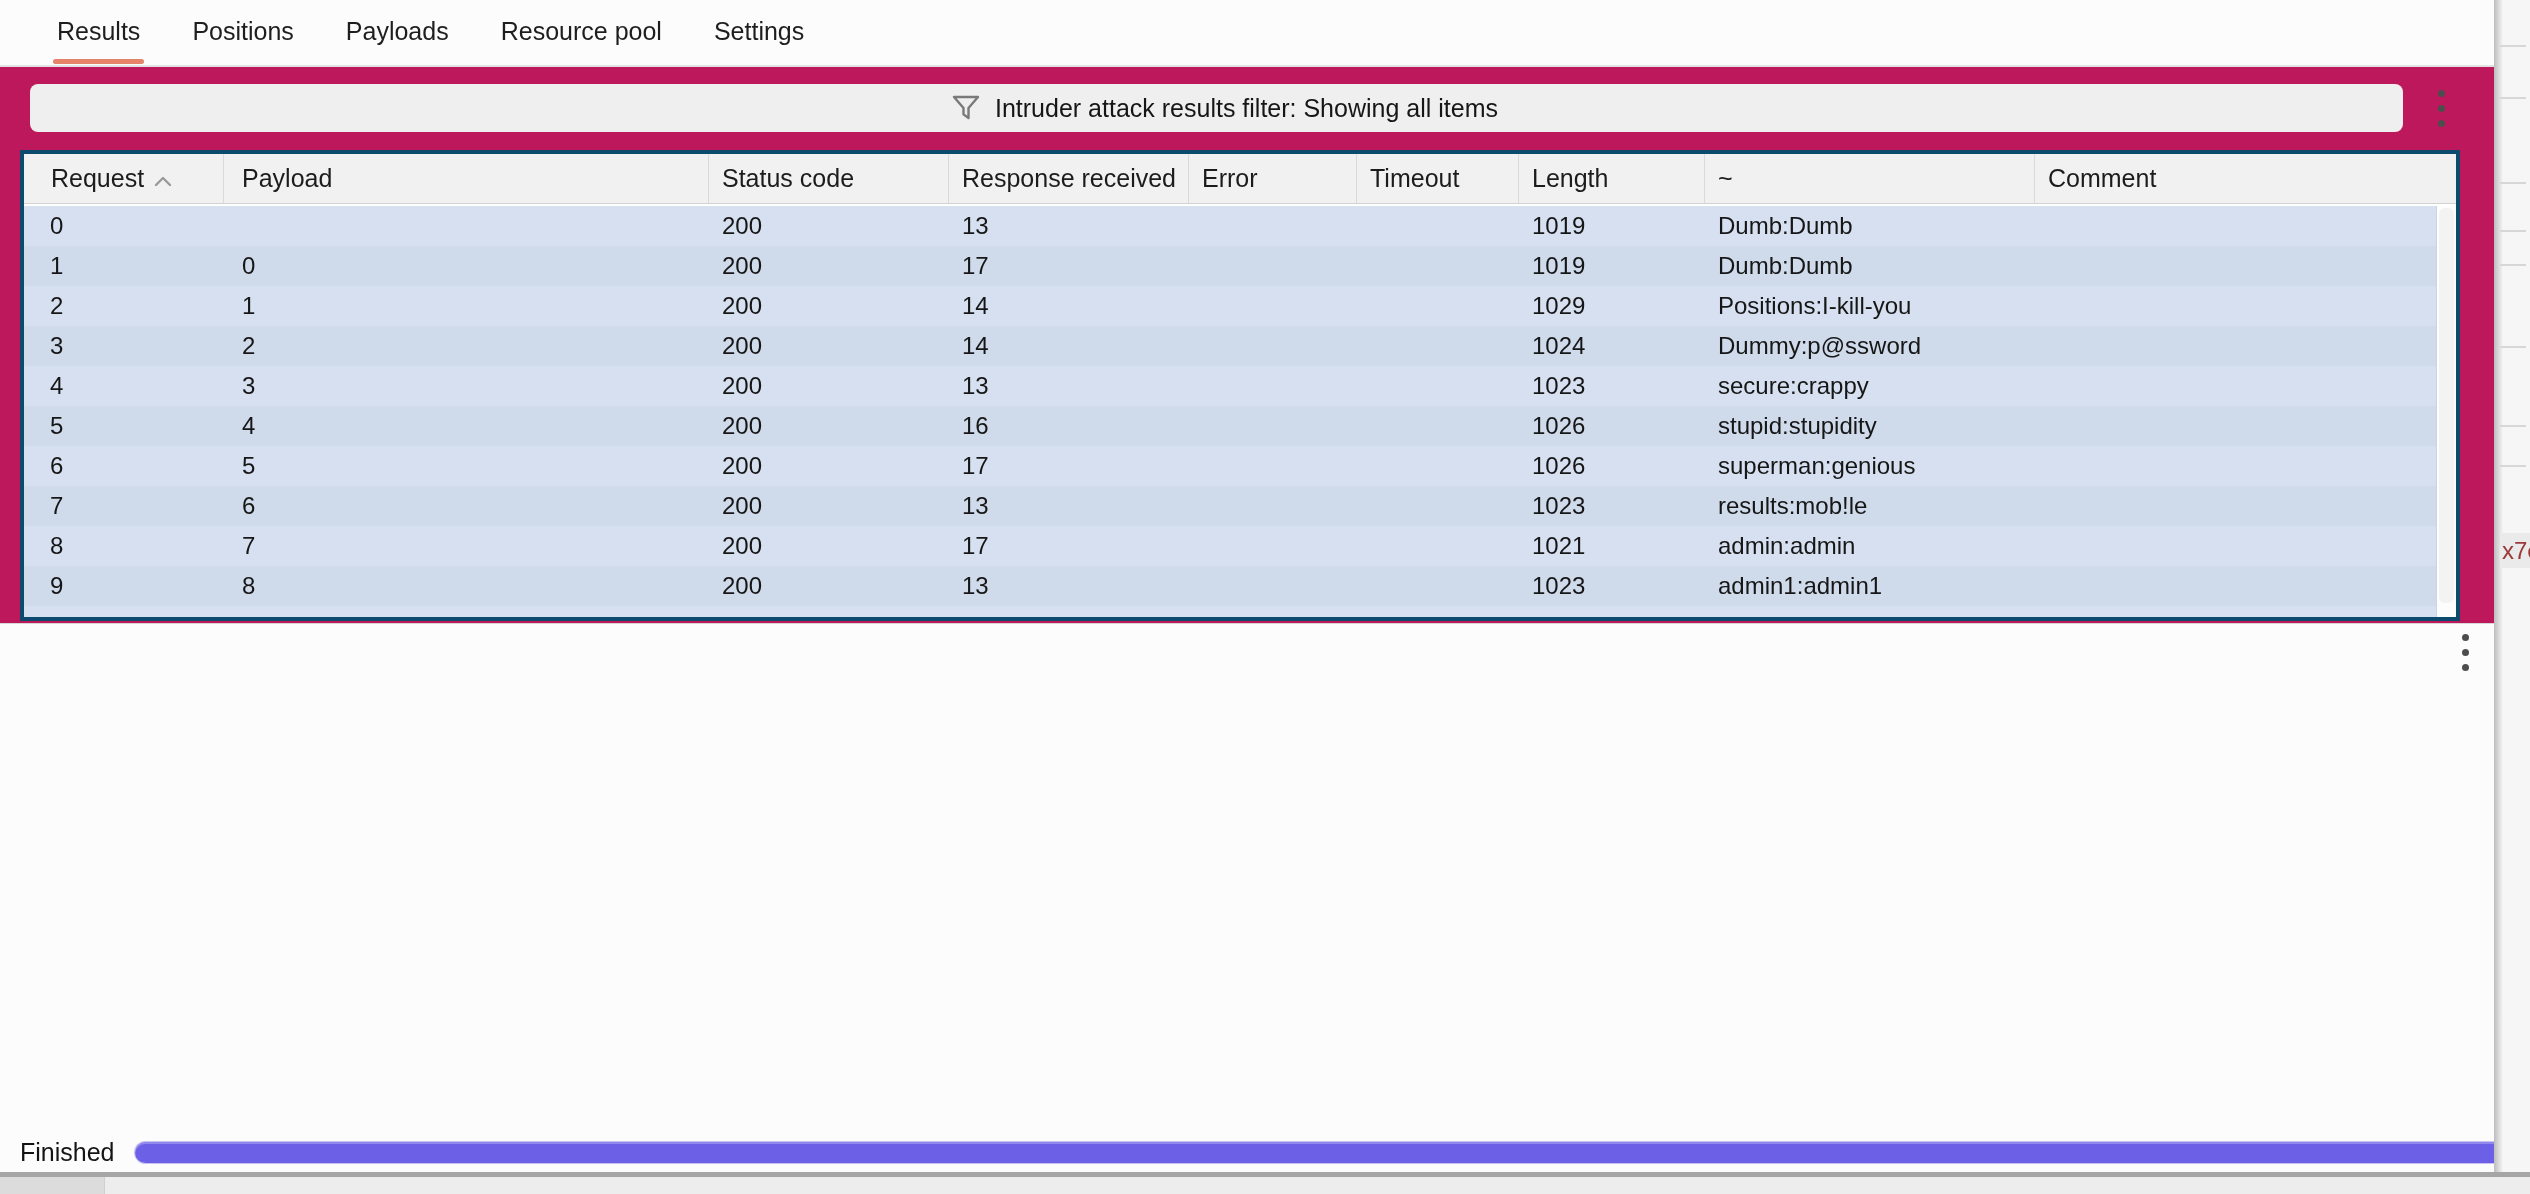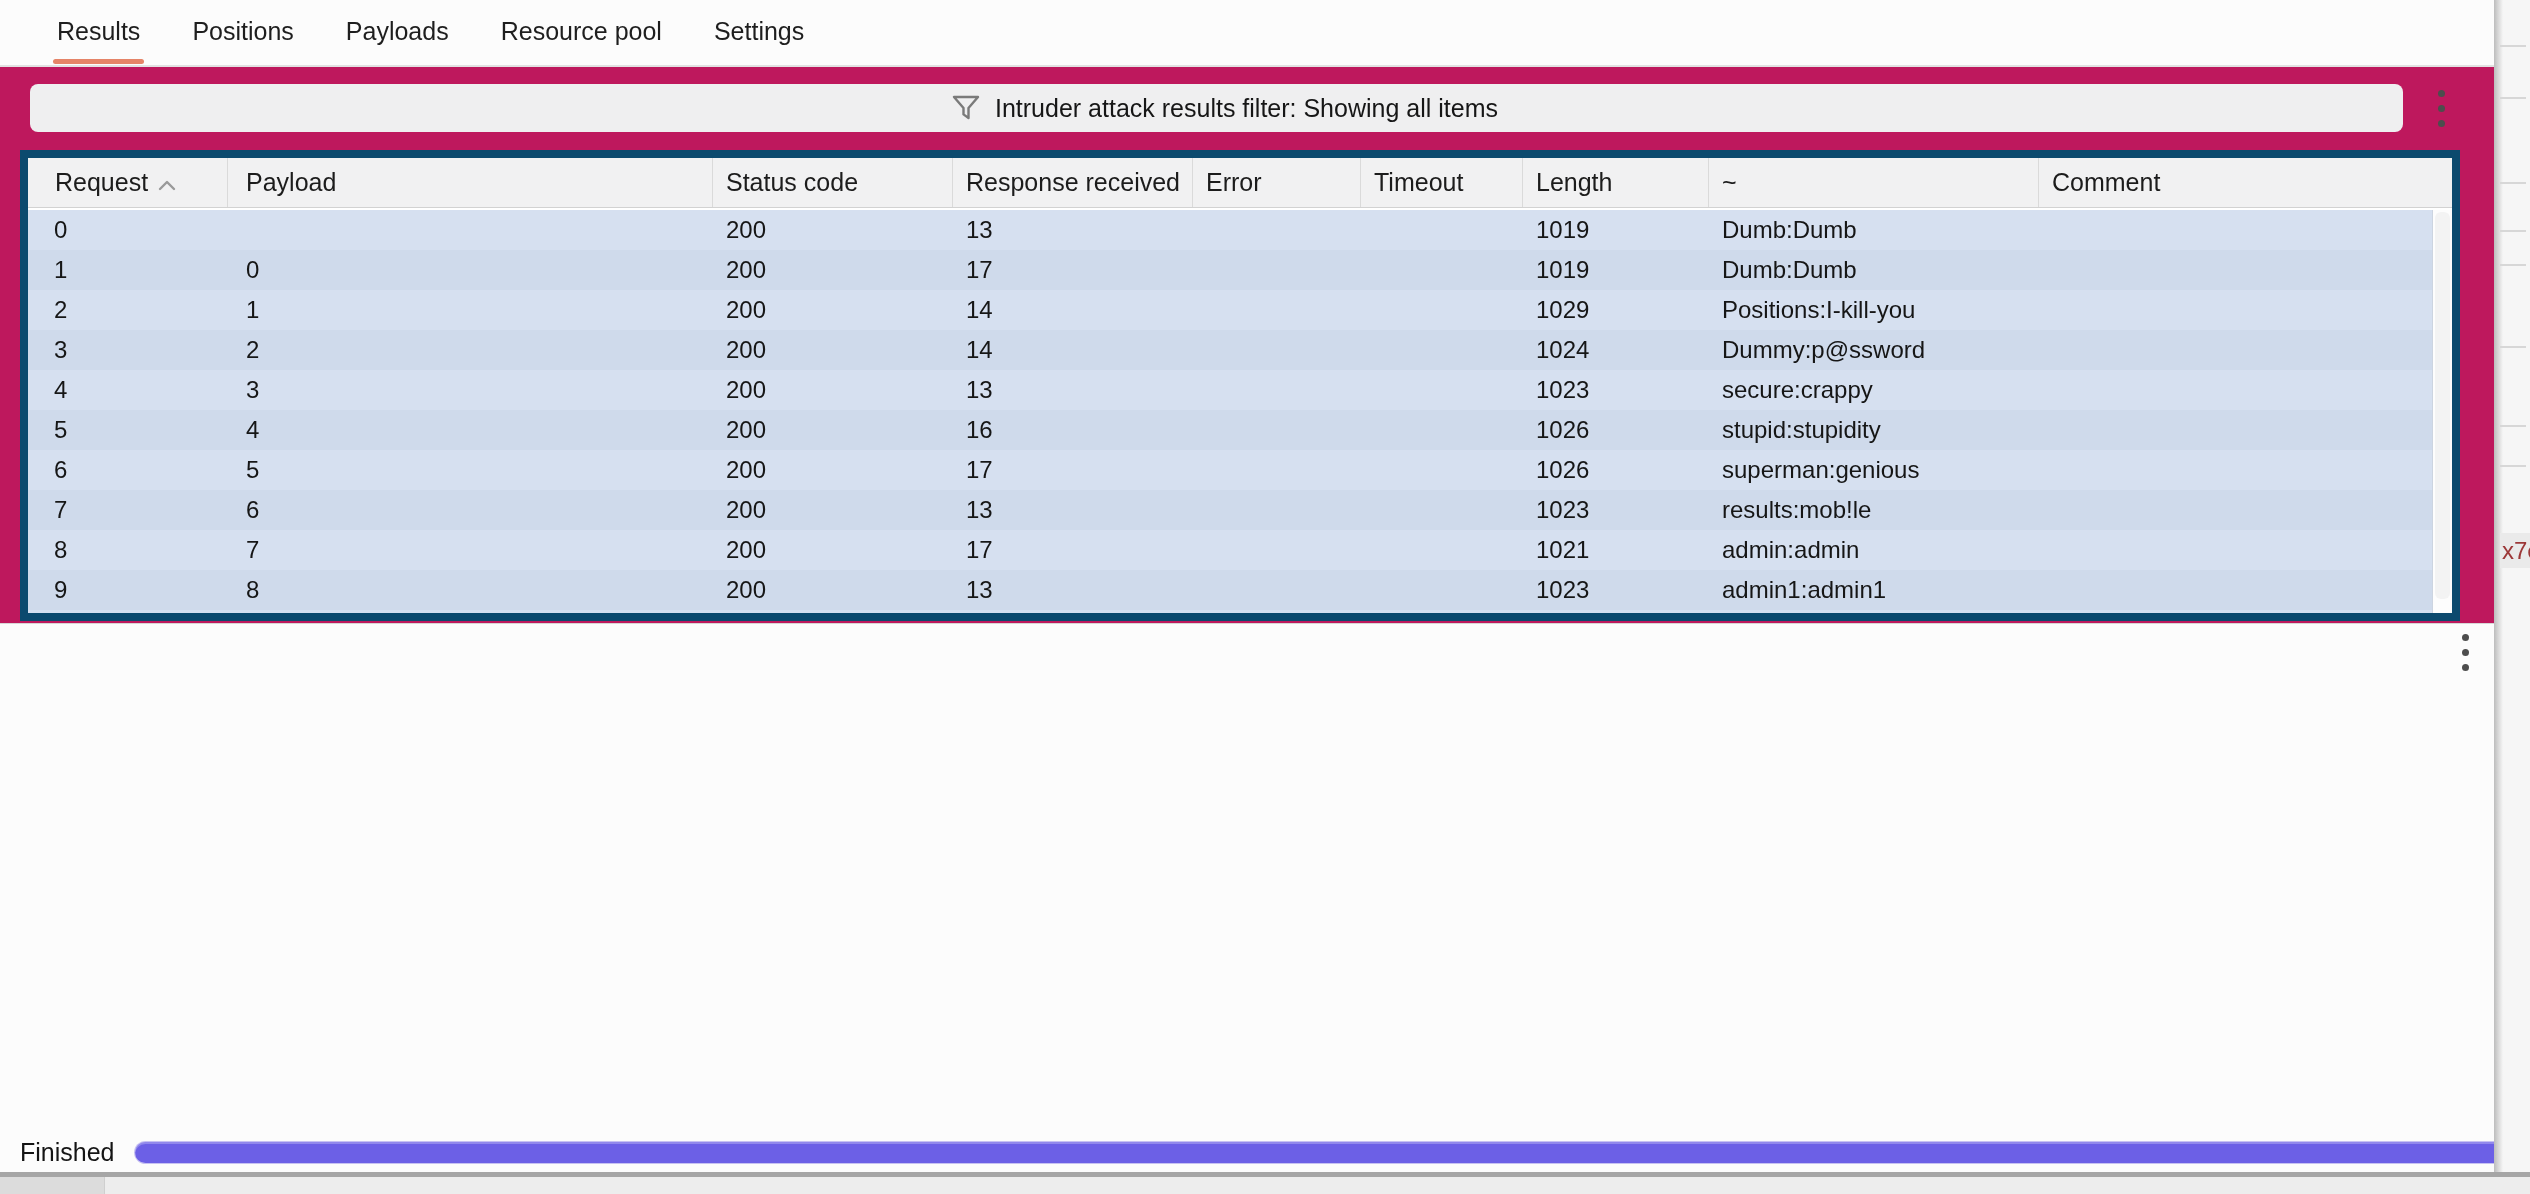--- a/index.html
+++ b/index.html
@@ -56,21 +56,21 @@
     gap: 8px; cursor: pointer; background: transparent; border: none;
   }
   .kebab-btn i { width: 7px; height: 7px; border-radius: 50%; background: #4d4d4d; display: block; }
   #filter-kebab { left: 2424px; top: 88px; }
   #viewer-kebab { left: 2448px; top: 632px; }
 
   
   .results-table {
     position: absolute; left: 20px; top: 150px;
     width: 2440px; height: 471px;
-    border: 8px solid #0c4a6e;
+    border: 4px solid #0c4a6e;
     background: #ffffff;
     overflow: hidden;
   }
   .grid-cols {
     display: grid;
     grid-template-columns: 200px 485px 240px 240px 168px 162px 186px 330px 1fr;
   }
   .thead {
     position: relative;
     height: 50px; width: 100%;

